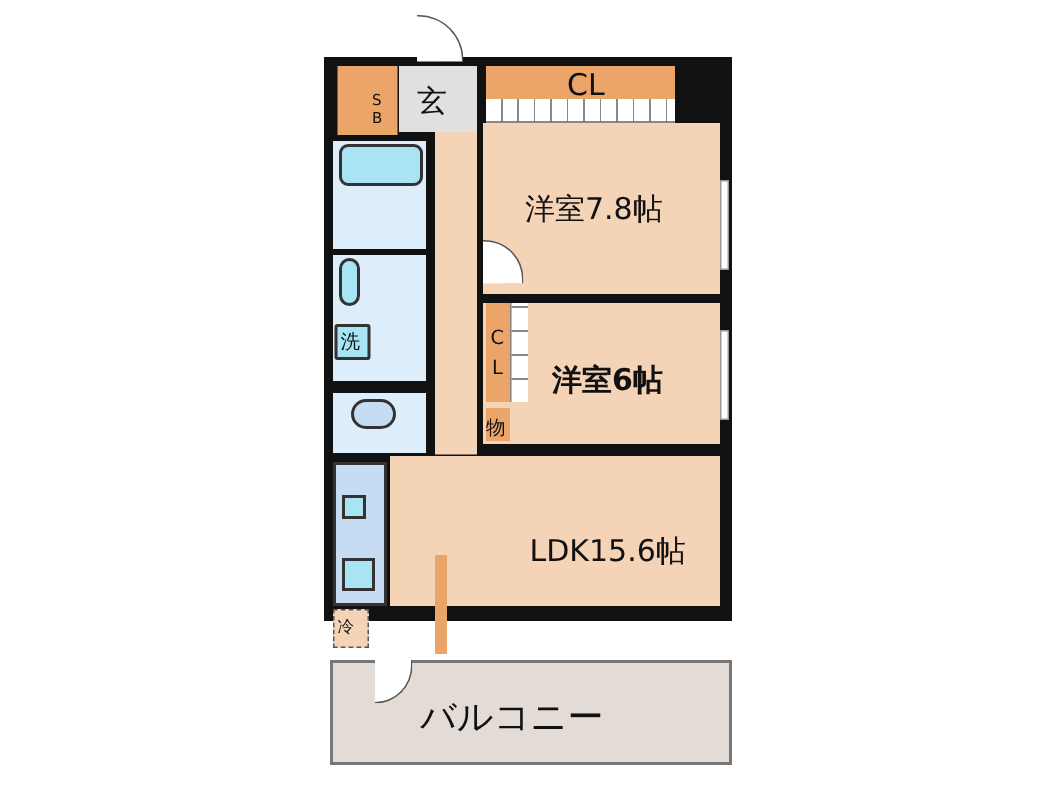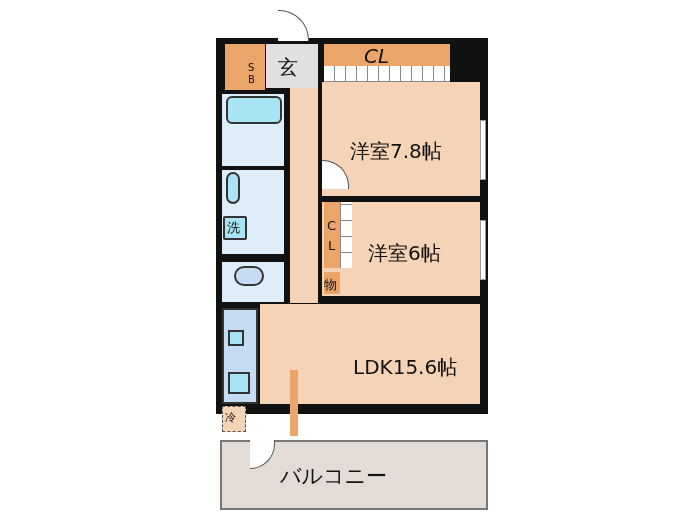--- a/index.html
+++ b/index.html
@@ -25,36 +25,36 @@
 
 <div class="abs cl" style="left:225px;top:44px;width:40px;height:46px;"></div>
 <div class="lbl" style="left:248px;top:62px;font-size:10px;">S</div>
 <div class="lbl" style="left:248px;top:74px;font-size:10px;">B</div>
 
 <div class="abs gray" style="left:266px;top:44px;width:52px;height:44px;"></div>
 <div class="lbl" style="left:278px;top:54px;font-size:20px;">玄</div>
 <div style="position:absolute;left:278px;top:10px;width:30px;height:30px;border:1.5px solid #555;border-bottom:none;border-left:none;border-radius:0 30px 0 0;background:#fff;"></div>
 
 <div class="abs cl" style="left:324px;top:44px;width:126px;height:22px;"></div>
-<div class="lbl" style="left:364px;top:44px;font-size:20px;font-style:italic;">CL</div>
+<div class="lbl" style="left:378px;top:44px;font-size:20px;">CL</div>
 <div class="abs" style="left:324px;top:66px;width:126px;height:16px;background:repeating-linear-gradient(90deg,#fff 0,#fff 10px,#888 10px,#888 11px);border-bottom:1px solid #888;"></div>
 
 <div class="abs room" style="left:322px;top:82px;width:158px;height:114px;"></div>
-<div class="lbl" style="left:350px;top:138px;font-size:20px;">洋室7.8帖</div>
+<div class="lbl" style="left:350px;top:126px;font-size:20px;">洋室7.8帖</div>
 <div class="win" style="left:480px;top:120px;width:6px;height:60px;"></div>
 <div style="position:absolute;left:322px;top:160px;width:26px;height:28px;border:1.5px solid #555;border-left:none;border-bottom:none;border-radius:0 26px 0 0;background:#fff;"></div>
 
 <div class="abs room" style="left:322px;top:202px;width:158px;height:94px;"></div>
 <div class="abs cl" style="left:324px;top:202px;width:16px;height:66px;"></div>
 <div class="lbl" style="left:327px;top:218px;font-size:13px;">C</div>
 <div class="lbl" style="left:328px;top:238px;font-size:13px;">L</div>
 <div class="abs" style="left:340px;top:202px;width:12px;height:66px;background:repeating-linear-gradient(0deg,#fff 0,#fff 15px,#888 15px,#888 16px);border-left:1px solid #888;"></div>
 <div class="abs cl" style="left:324px;top:272px;width:16px;height:22px;"></div>
 <div class="lbl" style="left:324px;top:276px;font-size:13px;">物</div>
-<div class="lbl" style="left:368px;top:240px;font-size:20px;">洋室6帖</div>
+<div class="lbl" style="left:368px;top:240px;font-size:20px;font-weight:bold;">洋室6帖</div>
 <div class="win" style="left:480px;top:220px;width:6px;height:60px;"></div>
 
 <div class="abs wet" style="left:222px;top:94px;width:62px;height:72px;"></div>
 <div class="fix" style="left:226px;top:96px;width:56px;height:28px;border-radius:6px;"></div>
 <div class="abs wet" style="left:222px;top:170px;width:62px;height:84px;"></div>
 <div class="fix" style="left:226px;top:172px;width:14px;height:32px;border-radius:7px;"></div>
 <div class="fix" style="left:223px;top:216px;width:24px;height:24px;border-radius:2px;"></div>
 <div class="lbl" style="left:227px;top:219px;font-size:13px;">洗</div>
 <div class="abs wet" style="left:222px;top:262px;width:62px;height:40px;"></div>
 <div class="fix" style="left:234px;top:266px;width:30px;height:20px;border-radius:10px;background:#c6dcf3;"></div>
@@ -63,14 +63,14 @@
 <div class="abs room" style="left:222px;top:404px;width:258px;height:0px;"></div>
 <div class="abs wetb" style="left:222px;top:308px;width:36px;height:96px;border:2px solid #333;"></div>
 <div class="fix" style="left:228px;top:330px;width:16px;height:16px;"></div>
 <div class="fix" style="left:228px;top:372px;width:22px;height:22px;"></div>
 <div class="abs room" style="left:222px;top:406px;width:24px;height:26px;border:1px dashed #555;"></div>
 <div class="lbl" style="left:225px;top:410px;font-size:11px;">冷</div>
 <div class="abs cl" style="left:290px;top:370px;width:8px;height:66px;"></div>
 <div class="lbl" style="left:318px;top:354px;font-size:20px;margin-left:35px;">LDK15.6帖</div>
 
 <div class="abs bal" style="left:220px;top:440px;width:268px;height:70px;"></div>
-<div class="lbl" style="left:280px;top:462px;font-size:21px;font-family:Liberation Mono, monospace;">バルコニー</div>
+<div class="lbl" style="left:280px;top:462px;font-size:24px;font-family:Liberation Mono, monospace;">バルコニー</div>
 <div style="position:absolute;left:250px;top:440px;width:24px;height:28px;border:1.5px solid #555;border-top:none;border-left:none;border-radius:0 0 26px 0;background:#fff;"></div>
 
 </body></html>

